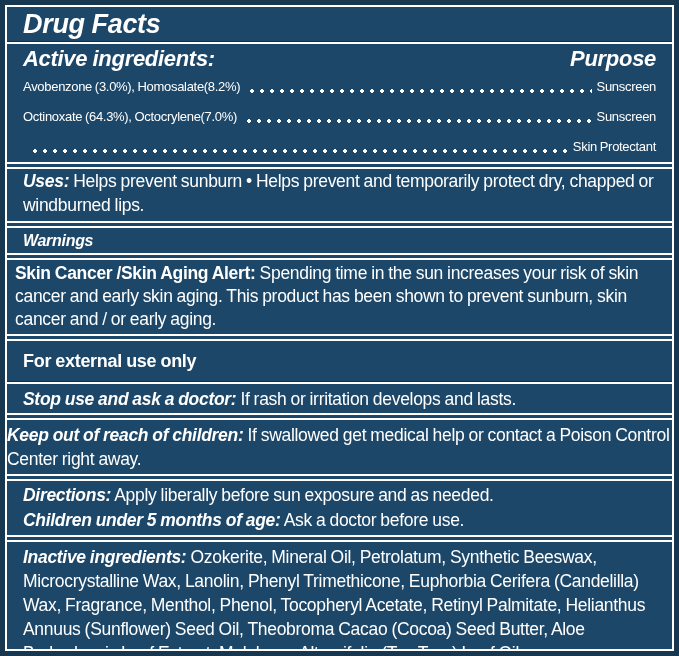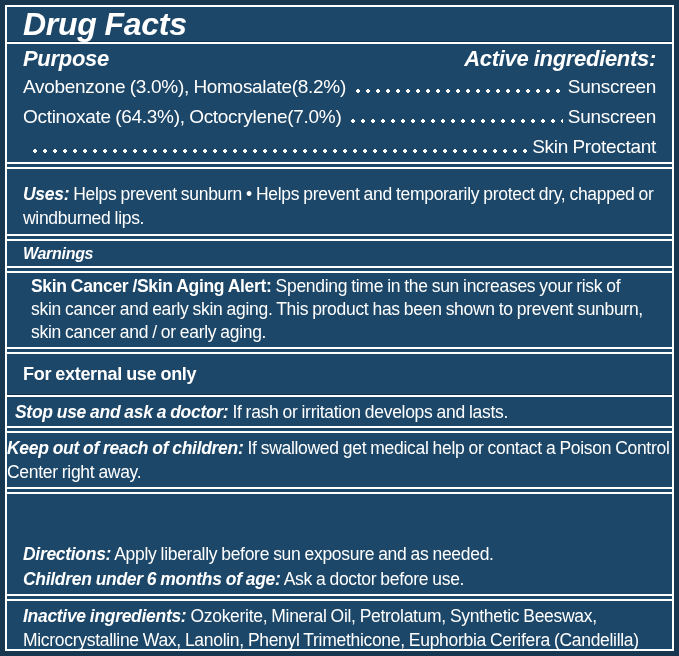--- a/index.html
+++ b/index.html
@@ -13,56 +13,56 @@
     box-sizing:border-box;width:100%;height:100%;
     background:#1D4768;border:2px solid #FFFFFF;
     overflow:hidden;
     letter-spacing:-0.3px;word-spacing:-0.5px;
   }
   .sec{padding:2px 16px;}
   .hr{height:2px;background:#FFFFFF;border-top:1px solid #10304A;box-sizing:content-box;}
   .hr2{height:7px;box-sizing:border-box;border-top:2px solid #FFFFFF;border-bottom:2px solid #FFFFFF;background:transparent;}
   .bi{font-weight:bold;font-style:italic;}
   .b{font-weight:bold;}
-  .title-bar{padding:4px 16px 3px;font-size:32px;line-height:27px;}
+  .title-bar{padding:4px 16px 3px;font-size:27px;line-height:27px;}
   .ai-header{display:flex;justify-content:space-between;align-items:baseline;
     font-size:22px;line-height:26px;padding:2px 16px 0;}
-  .ai-row{display:flex;align-items:baseline;font-size:19px;line-height:30px;padding:0 16px;}
+  .ai-row{display:flex;align-items:baseline;font-size:13px;line-height:30px;padding:0 16px;}
   .ai-left{white-space:nowrap;}
   .ai-right{white-space:nowrap;}
   .leader{flex:1 1 auto;min-width:24px;margin:0 5px;align-self:stretch;
     background-image:radial-gradient(circle,#FFFFFF 1.6px,rgba(0,0,0,0) 1.9px);
     background-size:10px 8px;background-repeat:repeat-x;
     background-position:left 2px bottom 7px;}
   .body-text{font-size:17.5px;line-height:24px;}
-  .uses{padding:13px 16px 4px;border-radius:13px;}
+  .uses{padding:0 16px 4px;border-radius:13px;}
   .warn-head{font-size:16px;line-height:23px;padding:1px 16px;}
-  .skin{padding:2px 24px 3px;line-height:23px;}
+  .skin{padding:2px 8px 3px;line-height:23px;}
   .external{font-size:18px;line-height:22px;padding:9px 16px;}
-  .stop{padding:3px 8px 2px;}
+  .stop{padding:3px 16px 2px;}
   .keep{padding:3px 0 3px;}
-  .dir{padding:10px 16px 2px;line-height:25px;margin-top:38px;}
+  .dir{padding:2px 16px 2px;line-height:25px;}
   .inactive{padding:3px 16px 6px;line-height:24px;}
 </style>
 </head>
 <body>
 
 <div class="page">
   <div class="label">
 
     <div class="title-bar">
       <span class="bi">Drug Facts</span>
     </div>
 
     <div class="hr"></div>
 
     <div>
       <div class="ai-header">
+        <span class="bi">Active ingredients:</span>
         <span class="bi">Purpose</span>
-        <span class="bi">Active ingredients:</span>
       </div>
       <div class="ai-row">
         <span class="ai-left">Avobenzone (3.0%), Homosalate(8.2%)</span>
         <span class="leader"></span>
         <span class="ai-right">Sunscreen</span>
       </div>
       <div class="ai-row">
         <span class="ai-left">Octinoxate (64.3%), Octocrylene(7.0%)</span>
         <span class="leader"></span>
         <span class="ai-right">Sunscreen</span>
@@ -114,21 +114,21 @@
     </div>
 
     <div class="hr2"></div>
 
     <div class="sec dir body-text">
       <div>
         <span class="bi">Directions:</span>
         <span>Apply liberally before sun exposure and as needed.</span>
       </div>
       <div>
-        <span class="bi">Children under 6 months of age:</span>
+        <span class="bi">Children under 5 months of age:</span>
         <span>Ask a doctor before use.</span>
       </div>
     </div>
 
     <div class="hr2"></div>
 
     <div class="sec inactive body-text">
       <span class="bi">Inactive ingredients:</span>
       <span>Ozokerite, Mineral Oil, Petrolatum, Synthetic Beeswax, Microcrystalline Wax, Lanolin, Phenyl Trimethicone, Euphorbia Cerifera (Candelilla) Wax, Fragrance, Menthol, Phenol, Tocopheryl Acetate, Retinyl Palmitate, Helianthus Annuus (Sunflower) Seed Oil, Theobroma Cacao (Cocoa) Seed Butter, Aloe Barbadensis Leaf Extract, Melaleuca Alternifolia (Tea Tree) Leaf Oil</span>
     </div>

